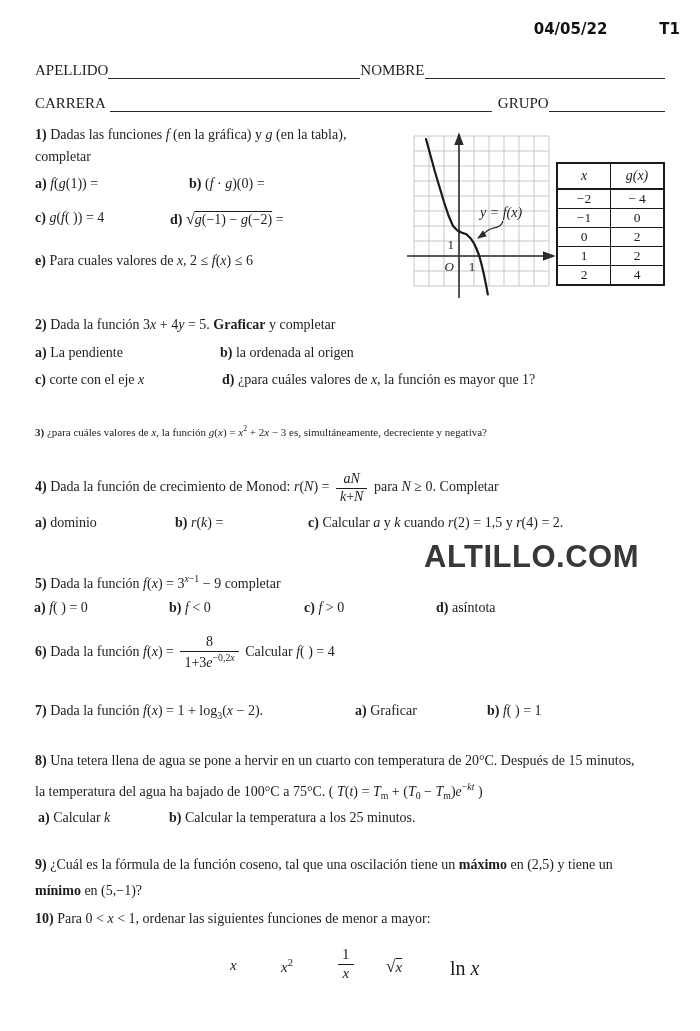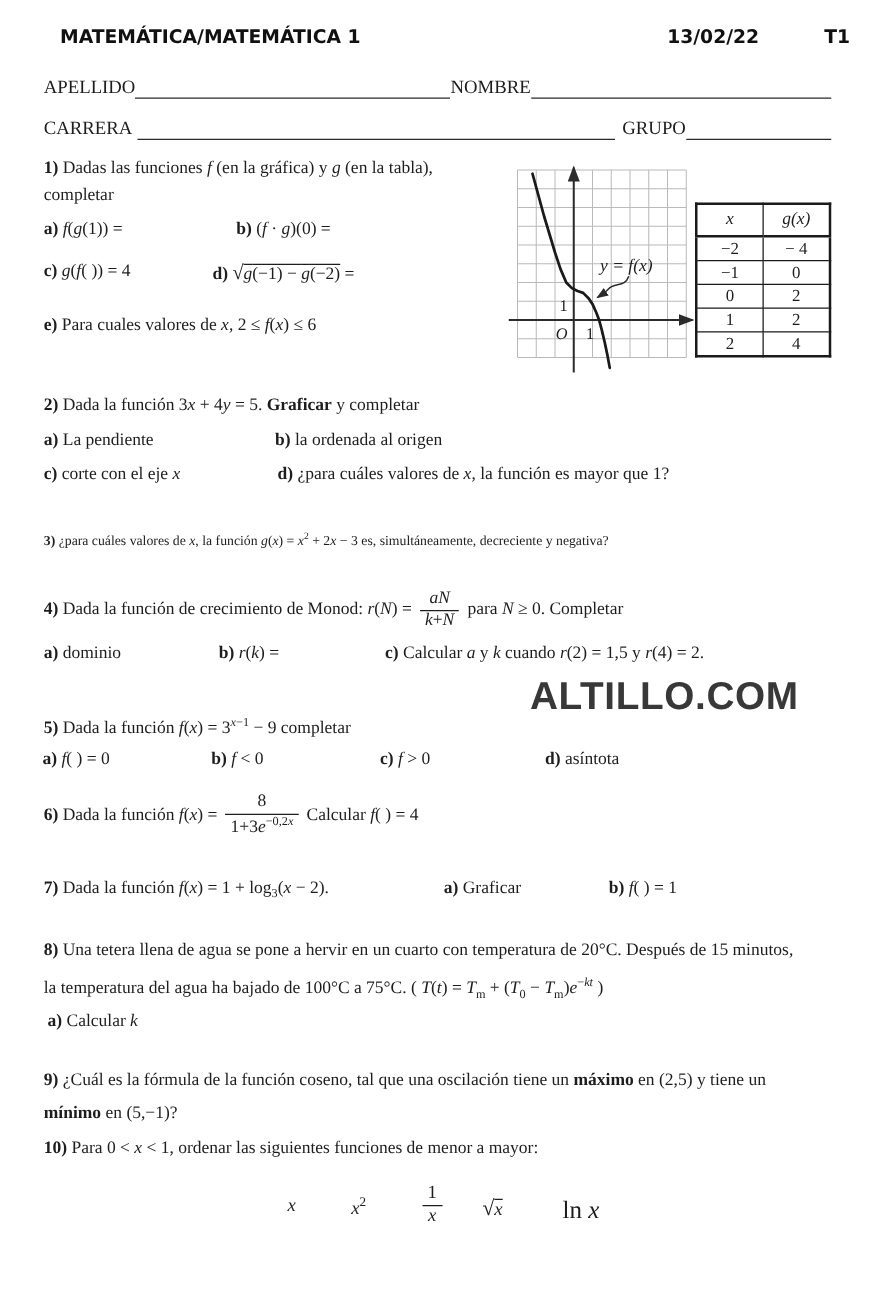--- a/index.html
+++ b/index.html
@@ -46,22 +46,21 @@
   .watermark{
     left:424px;top:539px;font-family:"Liberation Sans",sans-serif;
     font-weight:bold;font-size:31px;color:#383838;letter-spacing:0.5px;
   }
   svg text{font-family:"Liberation Serif",serif;}
 </style>
 </head>
 <body>
 
 <div class="abs exam-header">
-  <span class="mid">MATEMÁTICA/MATEMÁTICA 1</span>
-  <span class="date">13/02/22</span>
+  <span class="date">04/05/22</span>
   <span class="t1">T1</span>
 </div>
 
 <div class="abs fieldrow" style="top:60px;">
   <span>APELLIDO</span>
   <span class="blank" style="width:252px;"></span>
   <span>NOMBRE</span>
   <span class="blank" style="flex:1;"></span>
 </div>
 
@@ -173,20 +172,21 @@
 <div class="abs optrow" style="left:35px;top:703px;">
   <span class="opt" style="left:0;"><b>7)</b> Dada la función <i>f</i>(<i>x</i>) = 1 + log<sub>3</sub>(<i>x</i> − 2).</span>
   <span class="opt" style="left:320px;"><b>a)</b> Graficar</span>
   <span class="opt" style="left:452px;"><b>b)</b> <i>f</i>( ) = 1</span>
 </div>
 
 <div class="abs line" style="left:35px;top:752px;"><b>8)</b> Una tetera llena de agua se pone a hervir en un cuarto con temperatura de 20°C. Después de 15 minutos,</div>
 <div class="abs line" style="left:35px;top:781px;">la temperatura del agua ha bajado de 100°C a 75°C. ( <i>T</i>(<i>t</i>) = <i>T</i><sub>m</sub> + (<i>T</i><sub>0</sub> − <i>T</i><sub>m</sub>)<i>e</i><sup>−<i>kt</i></sup> )</div>
 <div class="abs optrow" style="left:38px;top:810px;">
   <span class="opt" style="left:0;"><b>a)</b> Calcular <i>k</i></span>
+  <span class="opt" style="left:131px;"><b>b)</b> Calcular la temperatura a los 25 minutos.</span>
 </div>
 
 <div class="abs line" style="left:35px;top:856px;"><b>9)</b> ¿Cuál es la fórmula de la función coseno, tal que una oscilación tiene un <b>máximo</b> en (2,5) y tiene un</div>
 <div class="abs line" style="left:35px;top:882px;"><b>mínimo</b> en (5,−1)?</div>
 
 <div class="abs line" style="left:35px;top:910px;"><b>10)</b> Para 0 &lt; <i>x</i> &lt; 1, ordenar las siguientes funciones de menor a mayor:</div>
 <div class="abs" style="left:35px;top:945px;width:630px;height:55px;">
   <span class="opt" style="left:195px;top:12px;font-size:15px;"><i>x</i></span>
   <span class="opt" style="left:246px;top:12px;font-size:15px;"><i>x</i><sup>2</sup></span>
   <span class="opt" style="left:300px;top:2px;"><span class="frac big">

